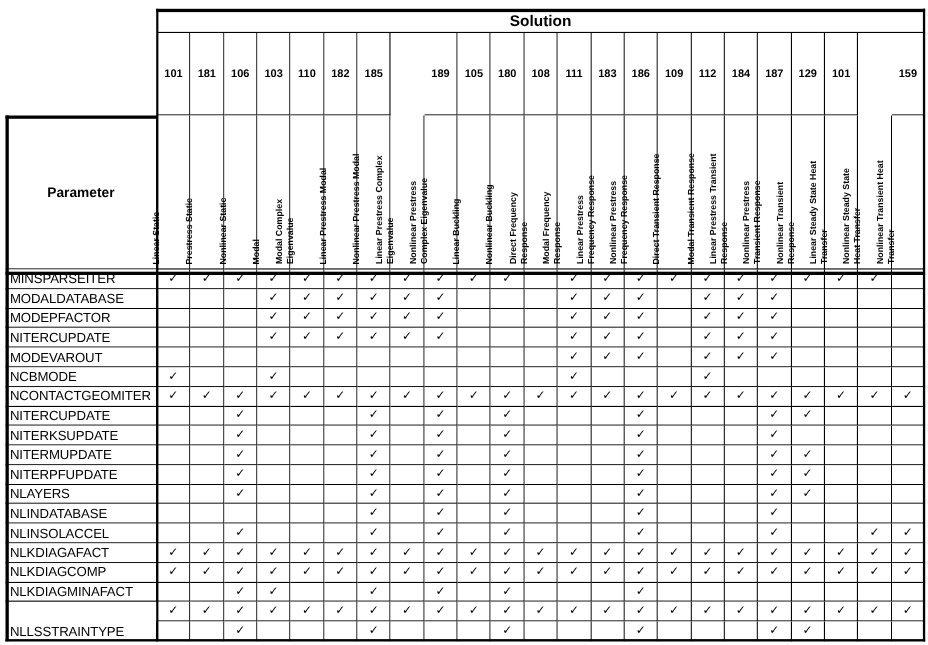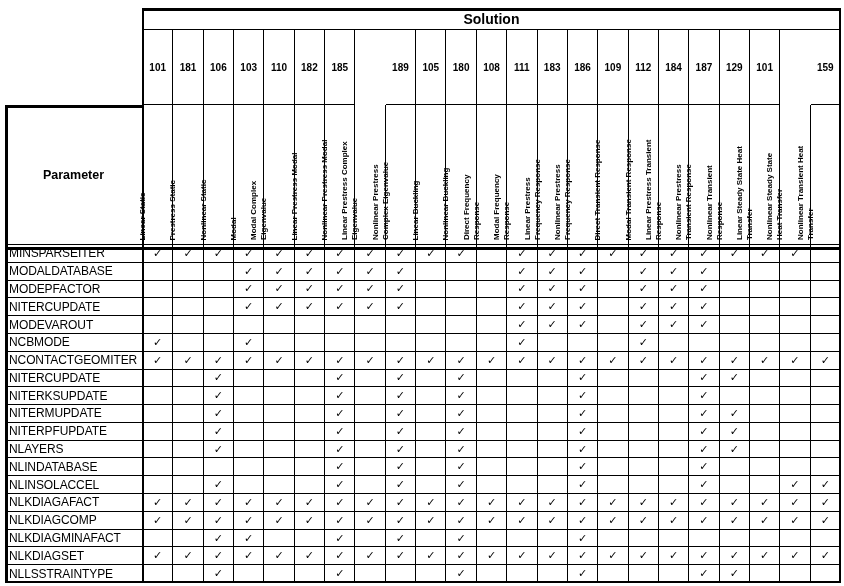--- a/index.html
+++ b/index.html
@@ -536,21 +536,20 @@
         <div class="cell check" style="grid-area: 20 / 15;"></div>
         <div class="cell check" style="grid-area: 20 / 16;">✓</div>
         <div class="cell check" style="grid-area: 20 / 17;"></div>
         <div class="cell check" style="grid-area: 20 / 18;"></div>
         <div class="cell check" style="grid-area: 20 / 19;"></div>
         <div class="cell check" style="grid-area: 20 / 20;"></div>
         <div class="cell check" style="grid-area: 20 / 21;"></div>
         <div class="cell check" style="grid-area: 20 / 22;"></div>
         <div class="cell check" style="grid-area: 20 / 23;"></div>
         <div class="cell check" style="grid-area: 20 / 24;"></div>
-        <div class="cell rowlabel" style="grid-area: 21 / 1;">NLKDIAGSET</div>
         <div class="cell check" style="grid-area: 21 / 2;">✓</div>
         <div class="cell check" style="grid-area: 21 / 3;">✓</div>
         <div class="cell check" style="grid-area: 21 / 4;">✓</div>
         <div class="cell check" style="grid-area: 21 / 5;">✓</div>
         <div class="cell check" style="grid-area: 21 / 6;">✓</div>
         <div class="cell check" style="grid-area: 21 / 7;">✓</div>
         <div class="cell check" style="grid-area: 21 / 8;">✓</div>
         <div class="cell check" style="grid-area: 21 / 9;">✓</div>
         <div class="cell check" style="grid-area: 21 / 10;">✓</div>
         <div class="cell check" style="grid-area: 21 / 11;">✓</div>

